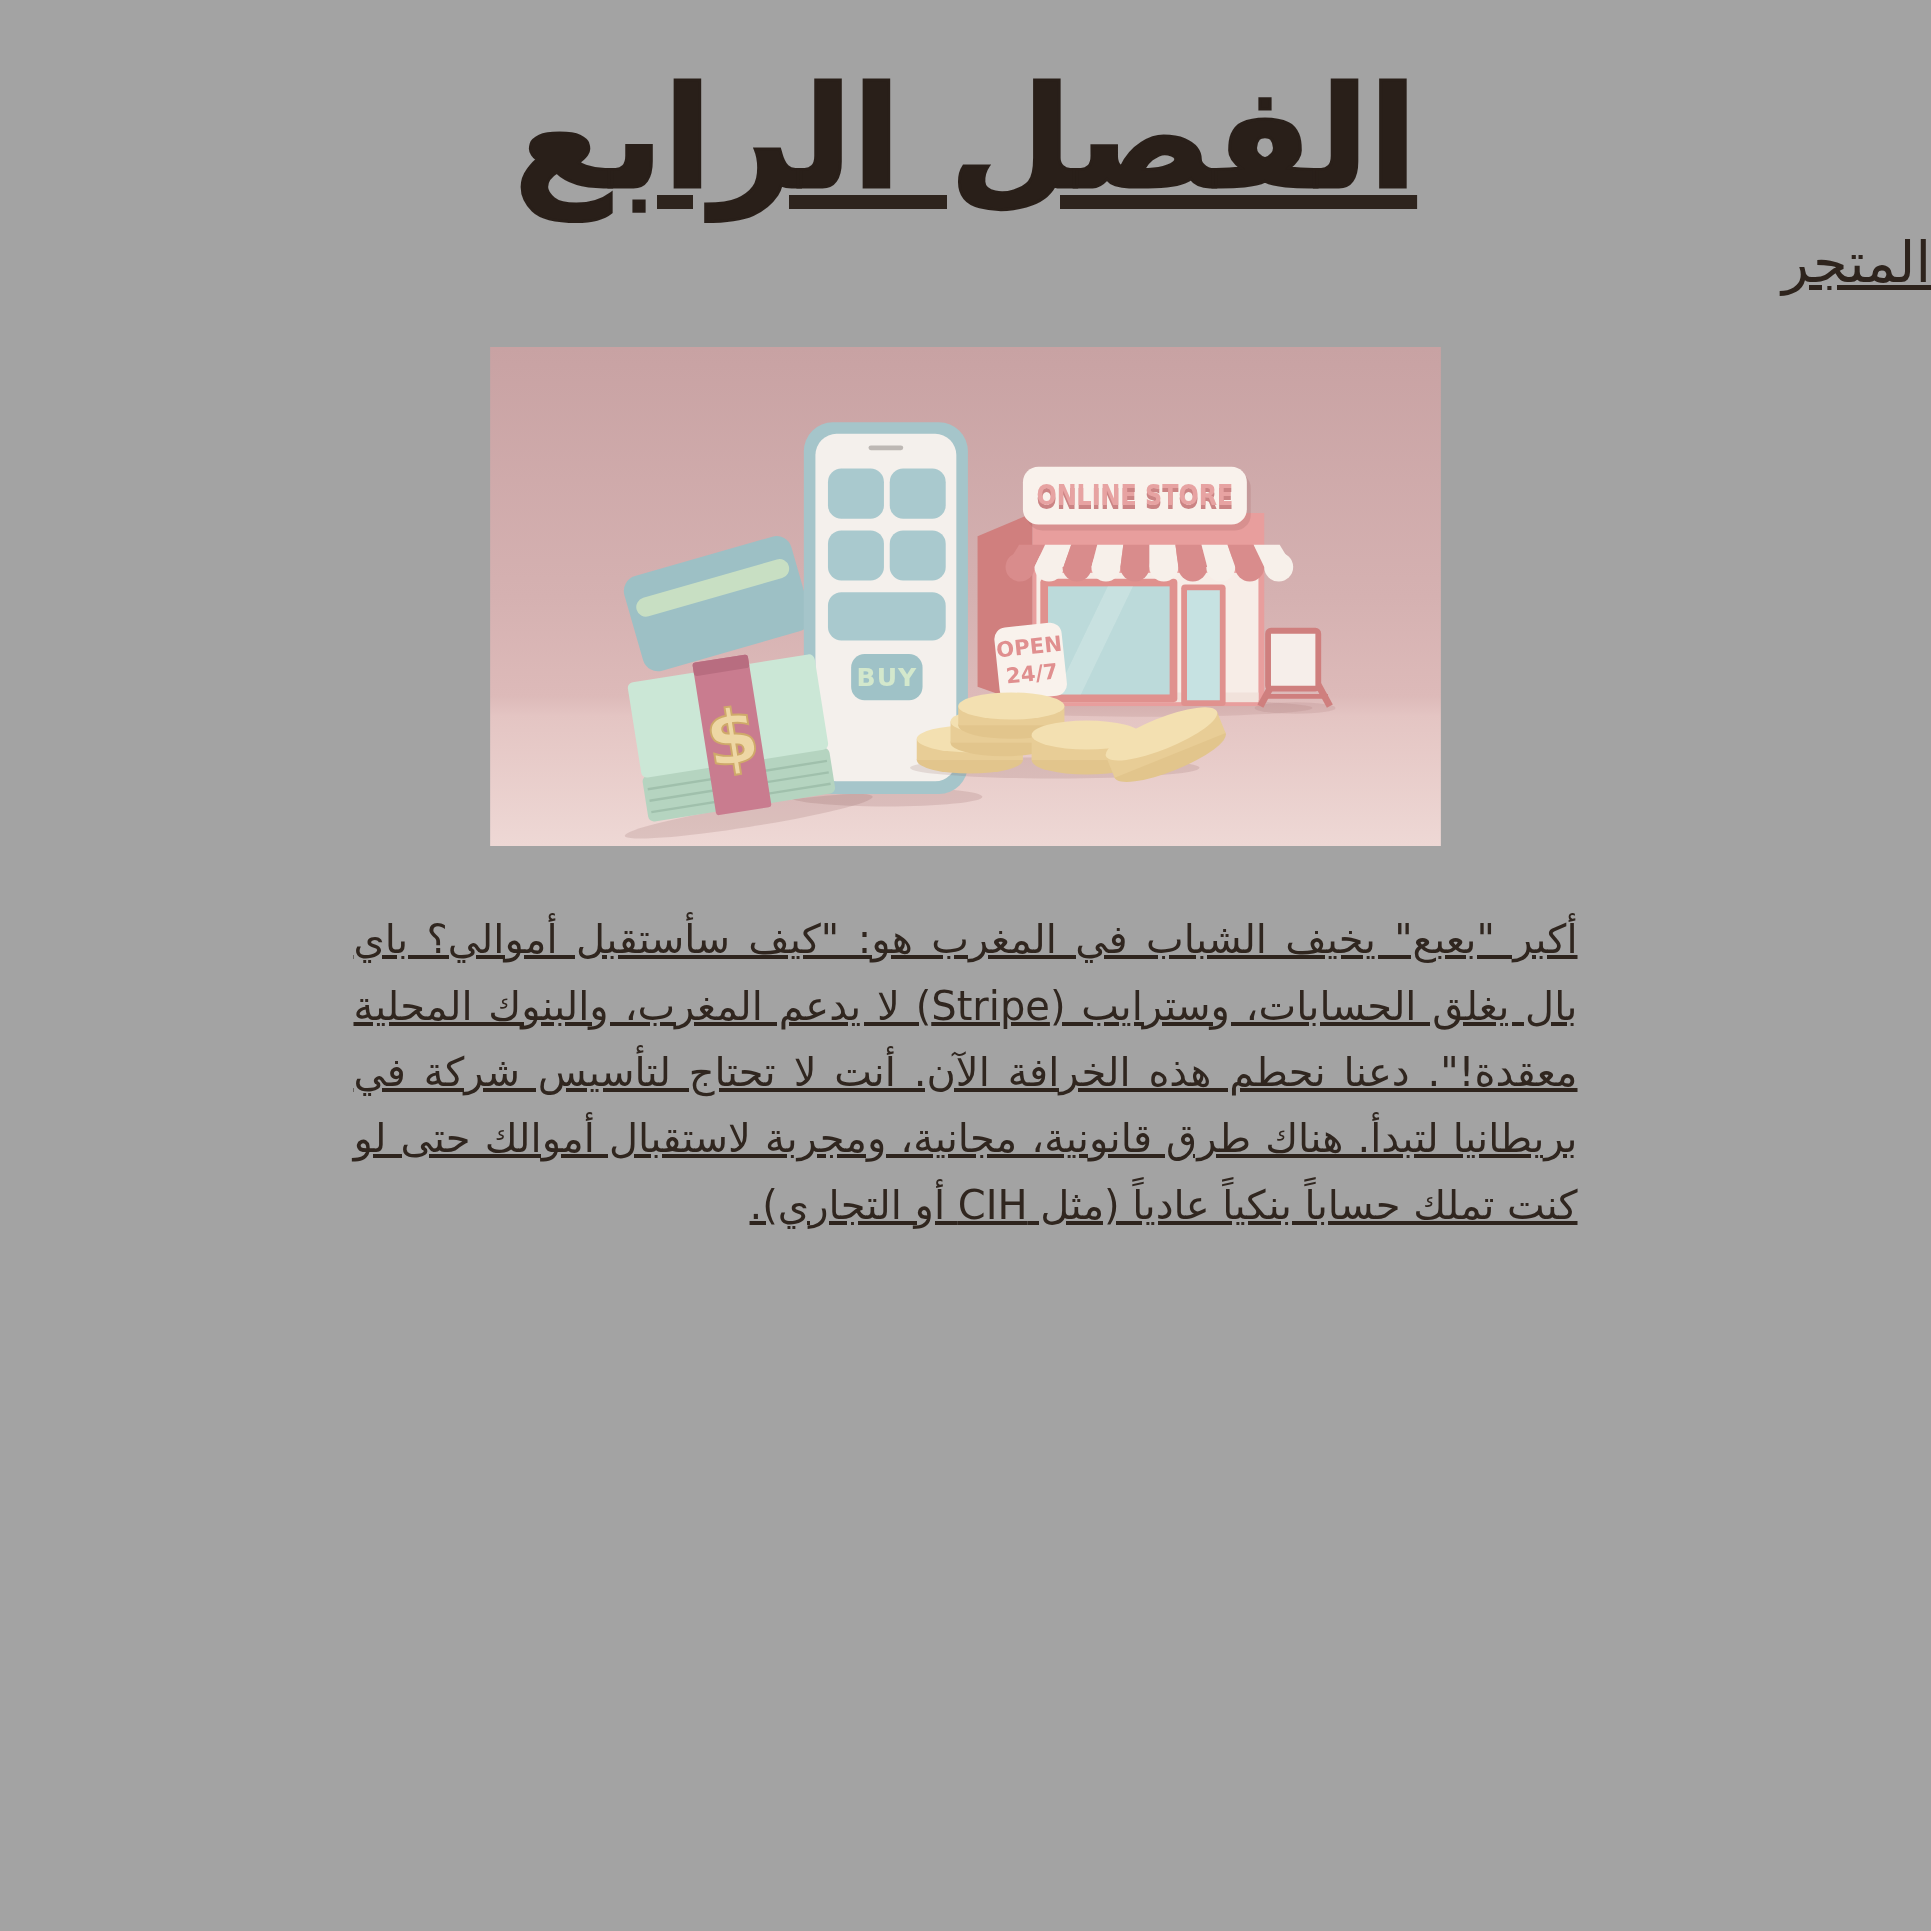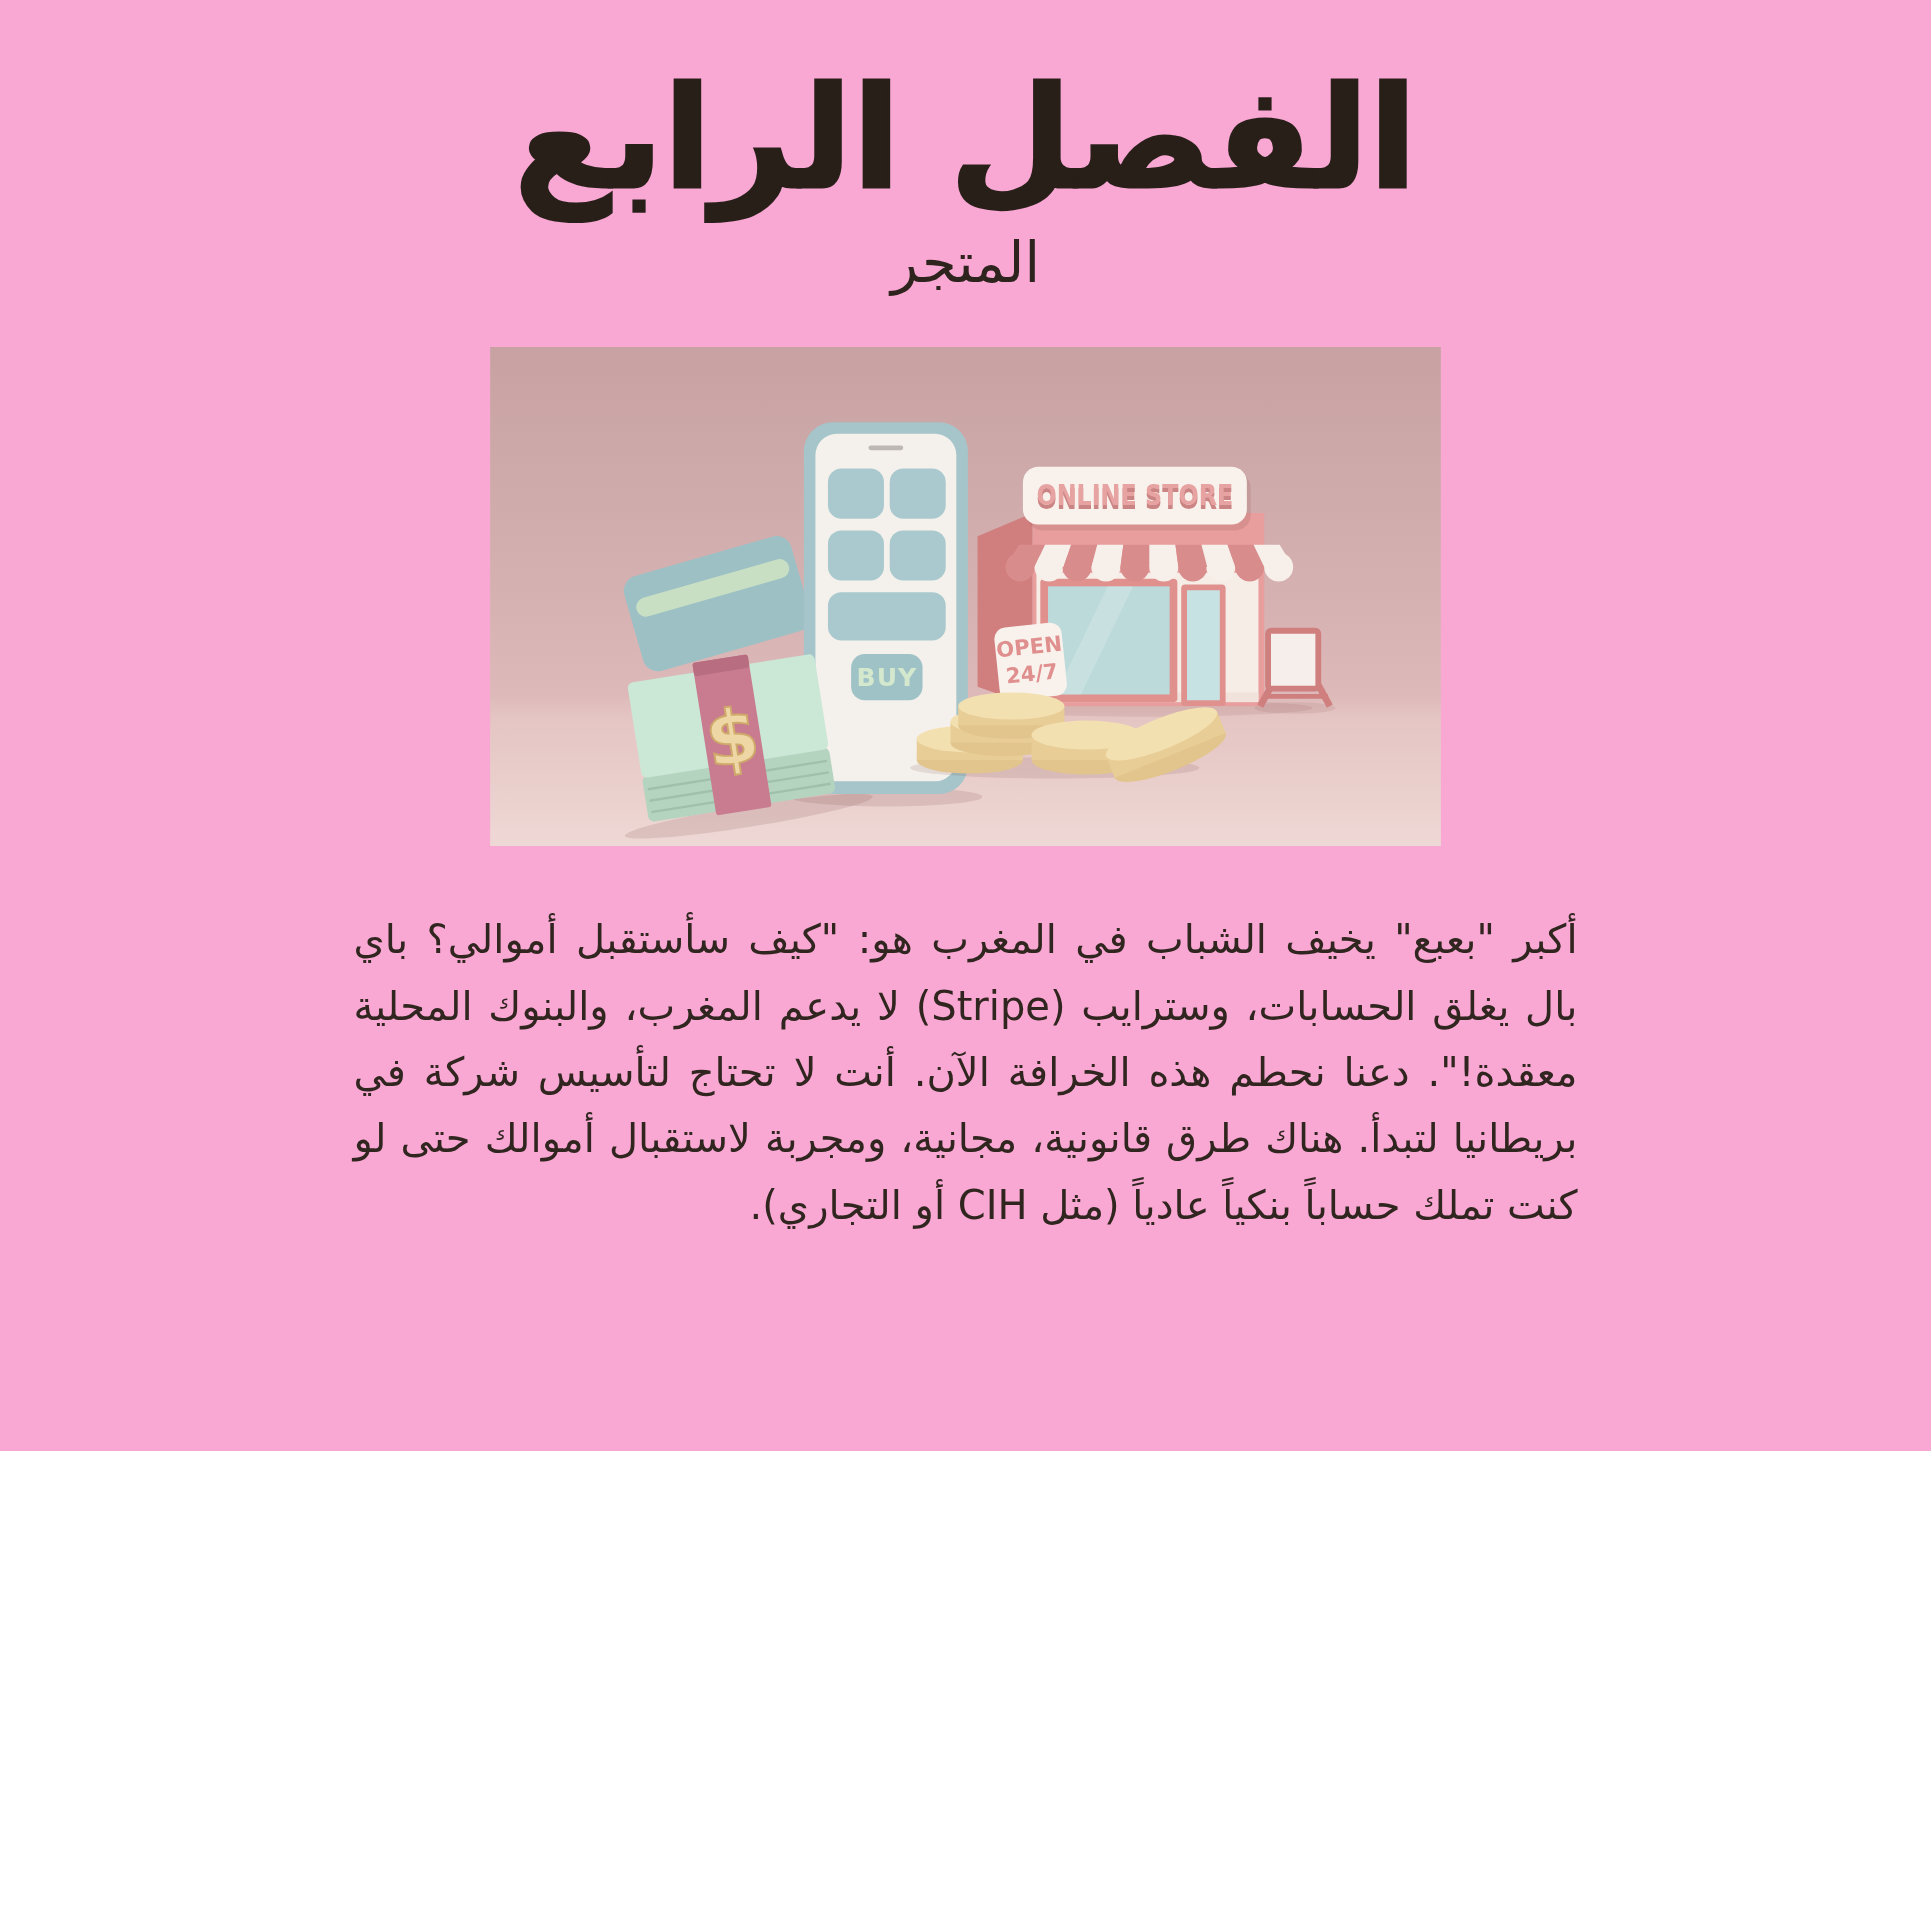--- a/index.html
+++ b/index.html
@@ -1,35 +1,35 @@
 <!DOCTYPE html>
 <html lang="ar"><head>
 <meta charset="utf-8">
 <style>
   html,body{margin:0;padding:0;}
   .page{
-    width:1931px;height:1451px;
-    background:#f9a8d4;
+    width:1931px;height:1931px;
+    background:#a3a3a3;
     font-family:"DejaVu Sans",sans-serif;
     color:#2e241d;
     overflow:hidden;
     box-sizing:border-box;
+    text-decoration:underline;
   }
   .chapter-title{
     margin:0;padding-top:62px;
     text-align:center;
     font-size:141px;line-height:1.08;
     font-weight:bold;
     color:#291f19;
     -webkit-text-stroke:2.9px #291f19;
     direction:rtl;
   }
   .chapter-subtitle{
     margin-top:17.4px;
-    text-align:center;
     font-size:56px;line-height:1.1;
     color:#2e241d;
     direction:rtl;
   }
   .chapter-question{
     margin-top:15.4px;
     text-align:center;
     font-size:52px;line-height:1.15;
     color:#2e241d;
     direction:rtl;

